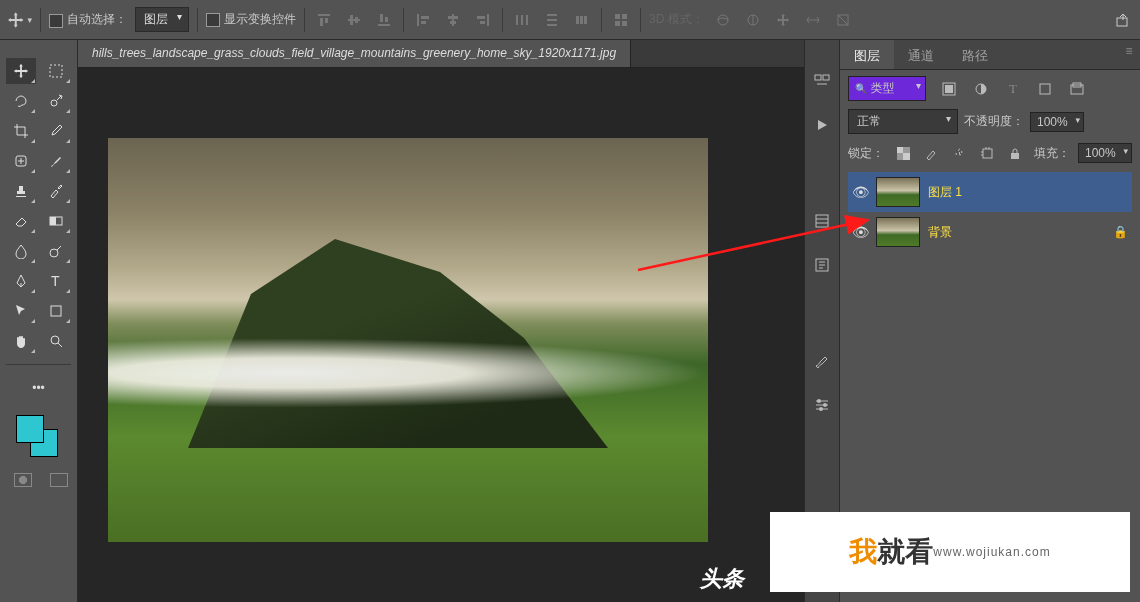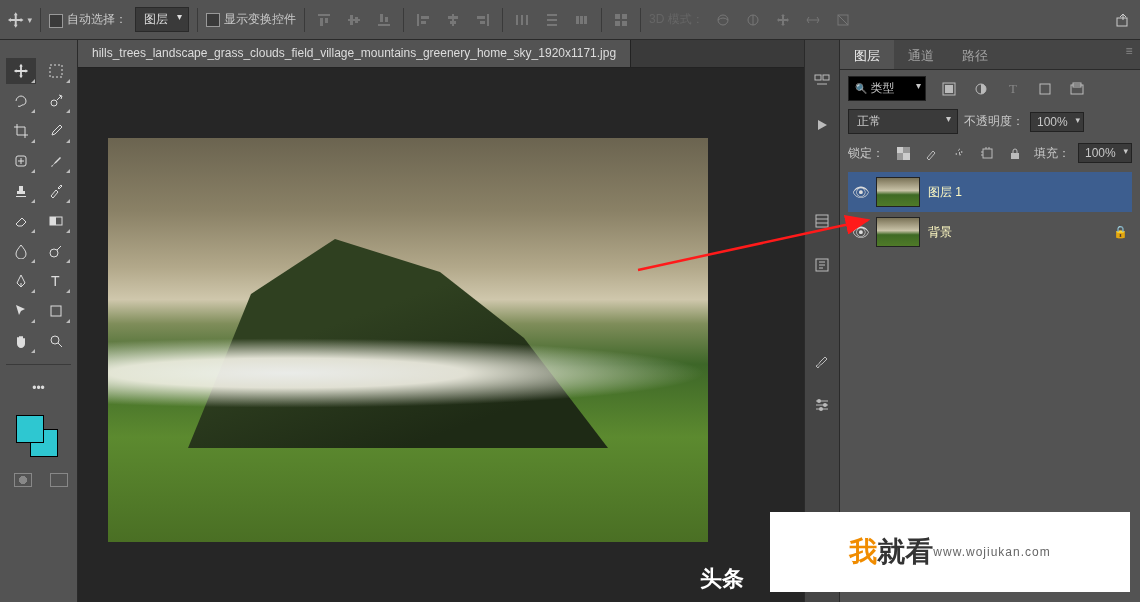--- a/index.html
+++ b/index.html
@@ -24,58 +24,58 @@
 .tool { width: 30px; height: 26px; display: flex; align-items: center; justify-content: center; color: #ddd; position: relative; }
 .tool.active { background: #3a3a3a; }
 .tool .tri { position: absolute; right: 1px; bottom: 1px; width: 0; height: 0; border-left: 4px solid transparent; border-bottom: 4px solid #bbb; }
 .swatches { margin-top: 14px; position: relative; height: 46px; }
 .swatch-fg { width: 28px; height: 28px; background: #2ec7d1; border: 1px solid #000; position: absolute; left: 10px; top: 0; }
 .swatch-bg { width: 28px; height: 28px; background: #2ec7d1; border: 1px solid #000; position: absolute; left: 24px; top: 14px; }
 .mini-btns { display: flex; gap: 18px; margin-top: 12px; padding-left: 8px; }
 .mini-btn { width: 18px; height: 14px; border: 1px solid #888; }
 
 
-.canvas-area { flex: 1; background: #333; display: flex; flex-direction: column; }
+.canvas-area { flex: 1; background: #333; display: flex; flex-direction: column; font-style: italic; }
 .tab-bar { height: 28px; background: #3a3a3a; display: flex; align-items: stretch; border-bottom: 1px solid #222; }
 .doc-tab { background: #535353; padding: 6px 14px; font-size: 12px; color: #ddd; border-right: 1px solid #222; white-space: nowrap; max-width: 720px; overflow: hidden; }
 .canvas-stage { flex: 1; background: #262626; display: flex; align-items: flex-start; padding: 70px 30px 30px; position: relative; }
 .image-mock { width: 600px; height: 404px; background: linear-gradient(to bottom, #6b6450 0%, #8a8166 18%, #b2a88a 32%, #cfc7ac 40%, #7f8d5a 46%, #3d6628 56%, #5c8a2f 74%, #4a6f24 100%); position: relative; overflow: hidden; }
 .mountain { position: absolute; left: 80px; top: 90px; width: 420px; height: 220px; background: linear-gradient(160deg, #2f4020 40%, #1e2a15 80%); clip-path: polygon(0% 100%, 15% 30%, 35% 5%, 60% 20%, 80% 50%, 100% 100%); }
 .cloud-band { position: absolute; left: 0; top: 200px; width: 100%; height: 70px; background: radial-gradient(ellipse at 30% 50%, #fff 0%, #f5f3e8 30%, transparent 70%); opacity: 0.9; }
 .canvas-bottom-text { position: absolute; bottom: 8px; right: 60px; font-size: 22px; color: #fff; font-weight: bold; }
 
 
 .vstrip { width: 36px; background: #454545; border-left: 1px solid #2a2a2a; border-right: 1px solid #2a2a2a; display: flex; flex-direction: column; align-items: center; padding-top: 30px; gap: 22px; }
 .vstrip .vicon { width: 22px; height: 22px; color: #bbb; display:flex; align-items:center; justify-content:center;}
 .vstrip .vgap { height: 30px; }
 
 
 .panels { width: 300px; background: #535353; display: flex; flex-direction: column; }
 .panel-tabs { display: flex; height: 30px; background: #454545; align-items: stretch; border-bottom: 1px solid #2a2a2a; }
 .panel-tab { padding: 7px 14px; color: #a3a3a3; font-size: 13px; }
 .panel-tab.active { background: #535353; color: #eee; }
 .panel-body { flex: 1; padding: 6px 8px; }
 .filter-row { display:flex; align-items:center; gap:4px; margin-bottom:8px;}
-.filter-select { background:#000000; border:1px solid #222; padding:3px 18px 3px 6px; position:relative; flex:0 0 78px;}
+.filter-select { background:#6d28d9; border:1px solid #222; padding:3px 18px 3px 6px; position:relative; flex:0 0 78px;}
 .filter-select::before { content:"🔍"; font-size:10px; margin-right:3px;}
 .filter-select::after { content:"▾"; position:absolute; right:4px; top:3px; font-size:10px;}
 .filter-icons { display:flex; gap:10px; margin-left:8px;}
 .blend-row { display:flex; align-items:center; gap:6px; margin-bottom:8px;}
 .blend-select { background:#3a3a3a; border:1px solid #222; padding:3px 20px 3px 8px; position:relative; flex:0 0 110px;}
 .blend-select::after { content:"▾"; position:absolute; right:6px; top:3px; font-size:10px;}
 .pct-box { background:#3a3a3a; border:1px solid #222; padding:2px 14px 2px 6px; position:relative; width:54px; text-align:left;}
 .pct-box::after { content:"▾"; position:absolute; right:3px; top:2px; font-size:9px;}
 .lock-row { display:flex; align-items:center; gap:8px; margin-bottom:8px; font-size:12px;}
 .lock-icons { display:flex; gap:6px;}
 .layer-list { }
 .layer-item { display:flex; align-items:center; height:40px; gap:8px; padding:2px 4px; }
 .layer-item.selected { background:#3d5e8f; }
 .eye { width:16px; text-align:center; color:#ddd; font-size:14px;}
 .thumb { width:44px; height:30px; background: linear-gradient(to bottom, #7a7256 0%, #c9c3a8 45%, #3f6a25 60%, #4f7a28 100%); border:1px solid #222;}
-.layer-name { flex:1; color:#fef9c3; font-size:12px;}
+.layer-name { flex:1; color:#fde047; font-size:12px;}
 .lock-icon { color:#bbb; font-size:12px;}
 
 
 .arrow-svg { position:absolute; left:618px; top:100px; pointer-events:none; }
 
 
 .watermark { position:absolute; right:10px; bottom:10px; width:360px; height:80px; background:#fff; display:flex; align-items:center; justify-content:center; }
 .watermark .big { font-size:28px; font-weight:bold; color:#333;}
 .watermark .big .orange { color:#f08c00;}
 .watermark .small { font-size:12px; color:#666; letter-spacing:1px;}

